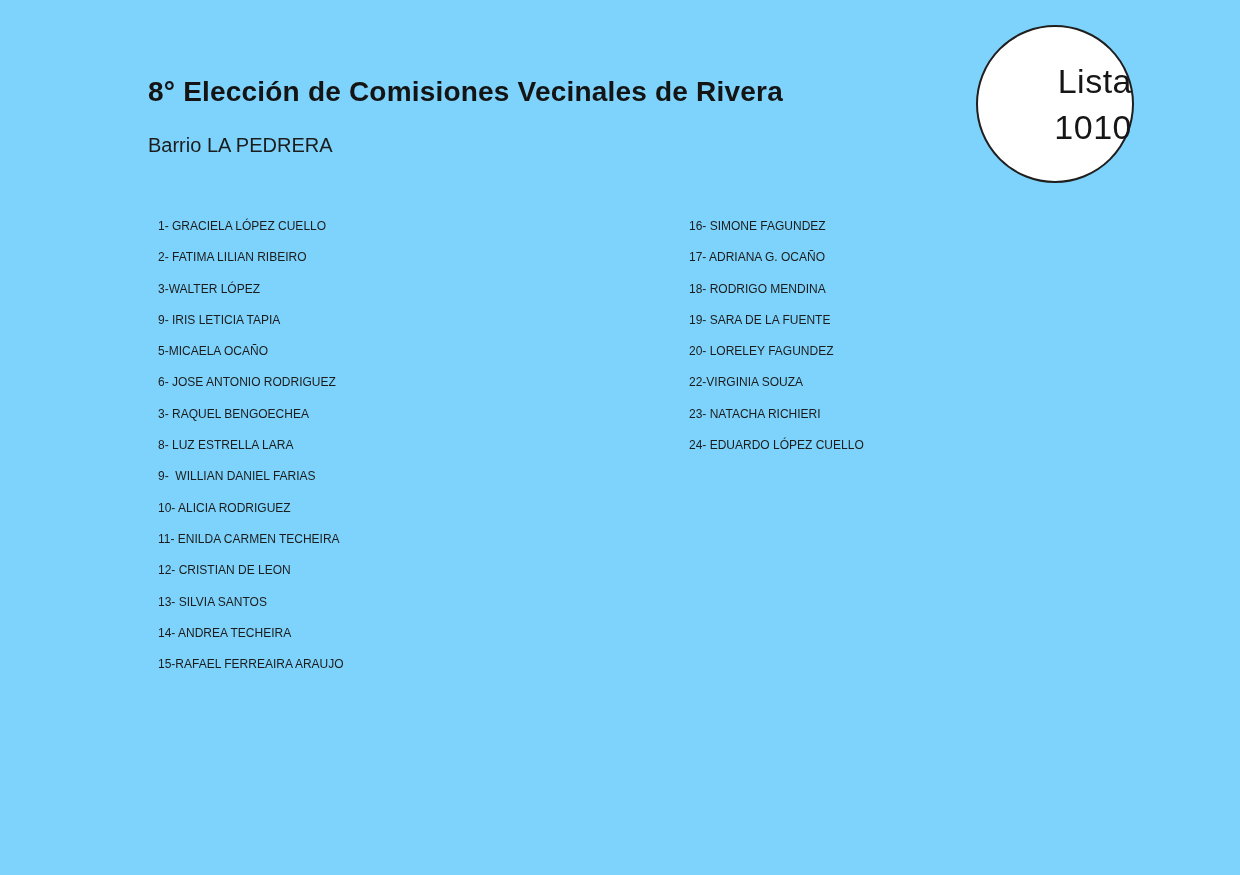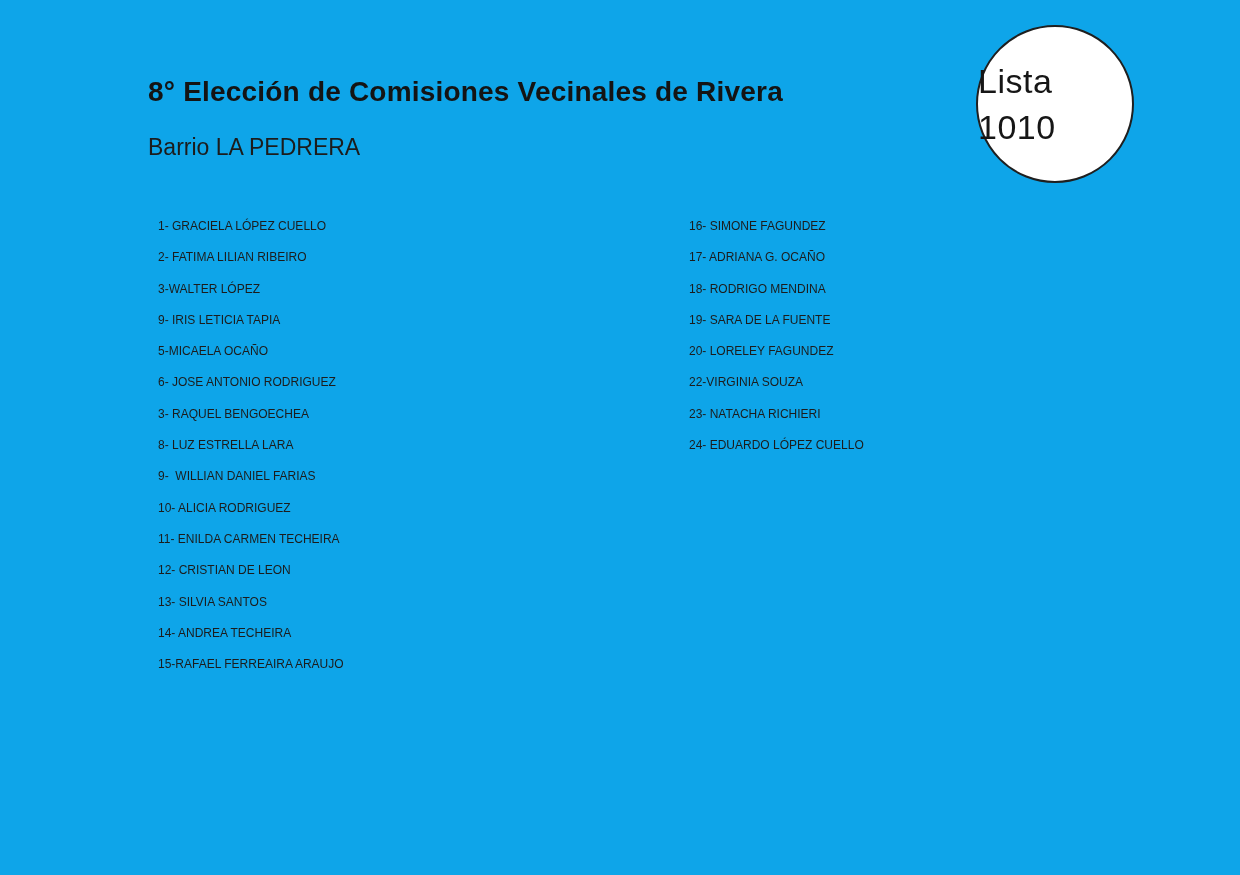--- a/index.html
+++ b/index.html
@@ -8,53 +8,53 @@
     width: 1240px;
     height: 875px;
     position: relative;
     font-family: "Liberation Sans", "DejaVu Sans", sans-serif;
     color: #1c1c1c;
     overflow: hidden;
   }
   .page {
     position: absolute;
     inset: 0;
-    background: #0ea5e9;
+    background: #7dd3fc;
   }
   .doc-title {
     position: absolute;
     left: 148px;
     top: 76px;
     font-size: 28px;
     font-weight: 700;
     letter-spacing: 0.2px;
     color: #141414;
     white-space: nowrap;
   }
   .doc-subtitle {
     position: absolute;
     left: 148px;
     top: 134px;
-    font-size: 23px;
+    font-size: 20px;
     font-weight: 400;
     color: #1c1c1c;
     white-space: nowrap;
   }
   .list-badge {
     position: absolute;
     left: 976px;
     top: 25px;
     width: 158px;
     height: 158px;
     border: 2px solid #1f1f1f;
     border-radius: 50%;
     background: #ffffff;
     display: flex;
     flex-direction: column;
-    align-items: flex-start;
+    align-items: flex-end;
     justify-content: center;
     gap: 2px;
   }
   .list-badge .badge-line {
     font-size: 34px;
     line-height: 1.3;
     color: #161616;
     letter-spacing: 0.5px;
   }
   .candidate-column {

